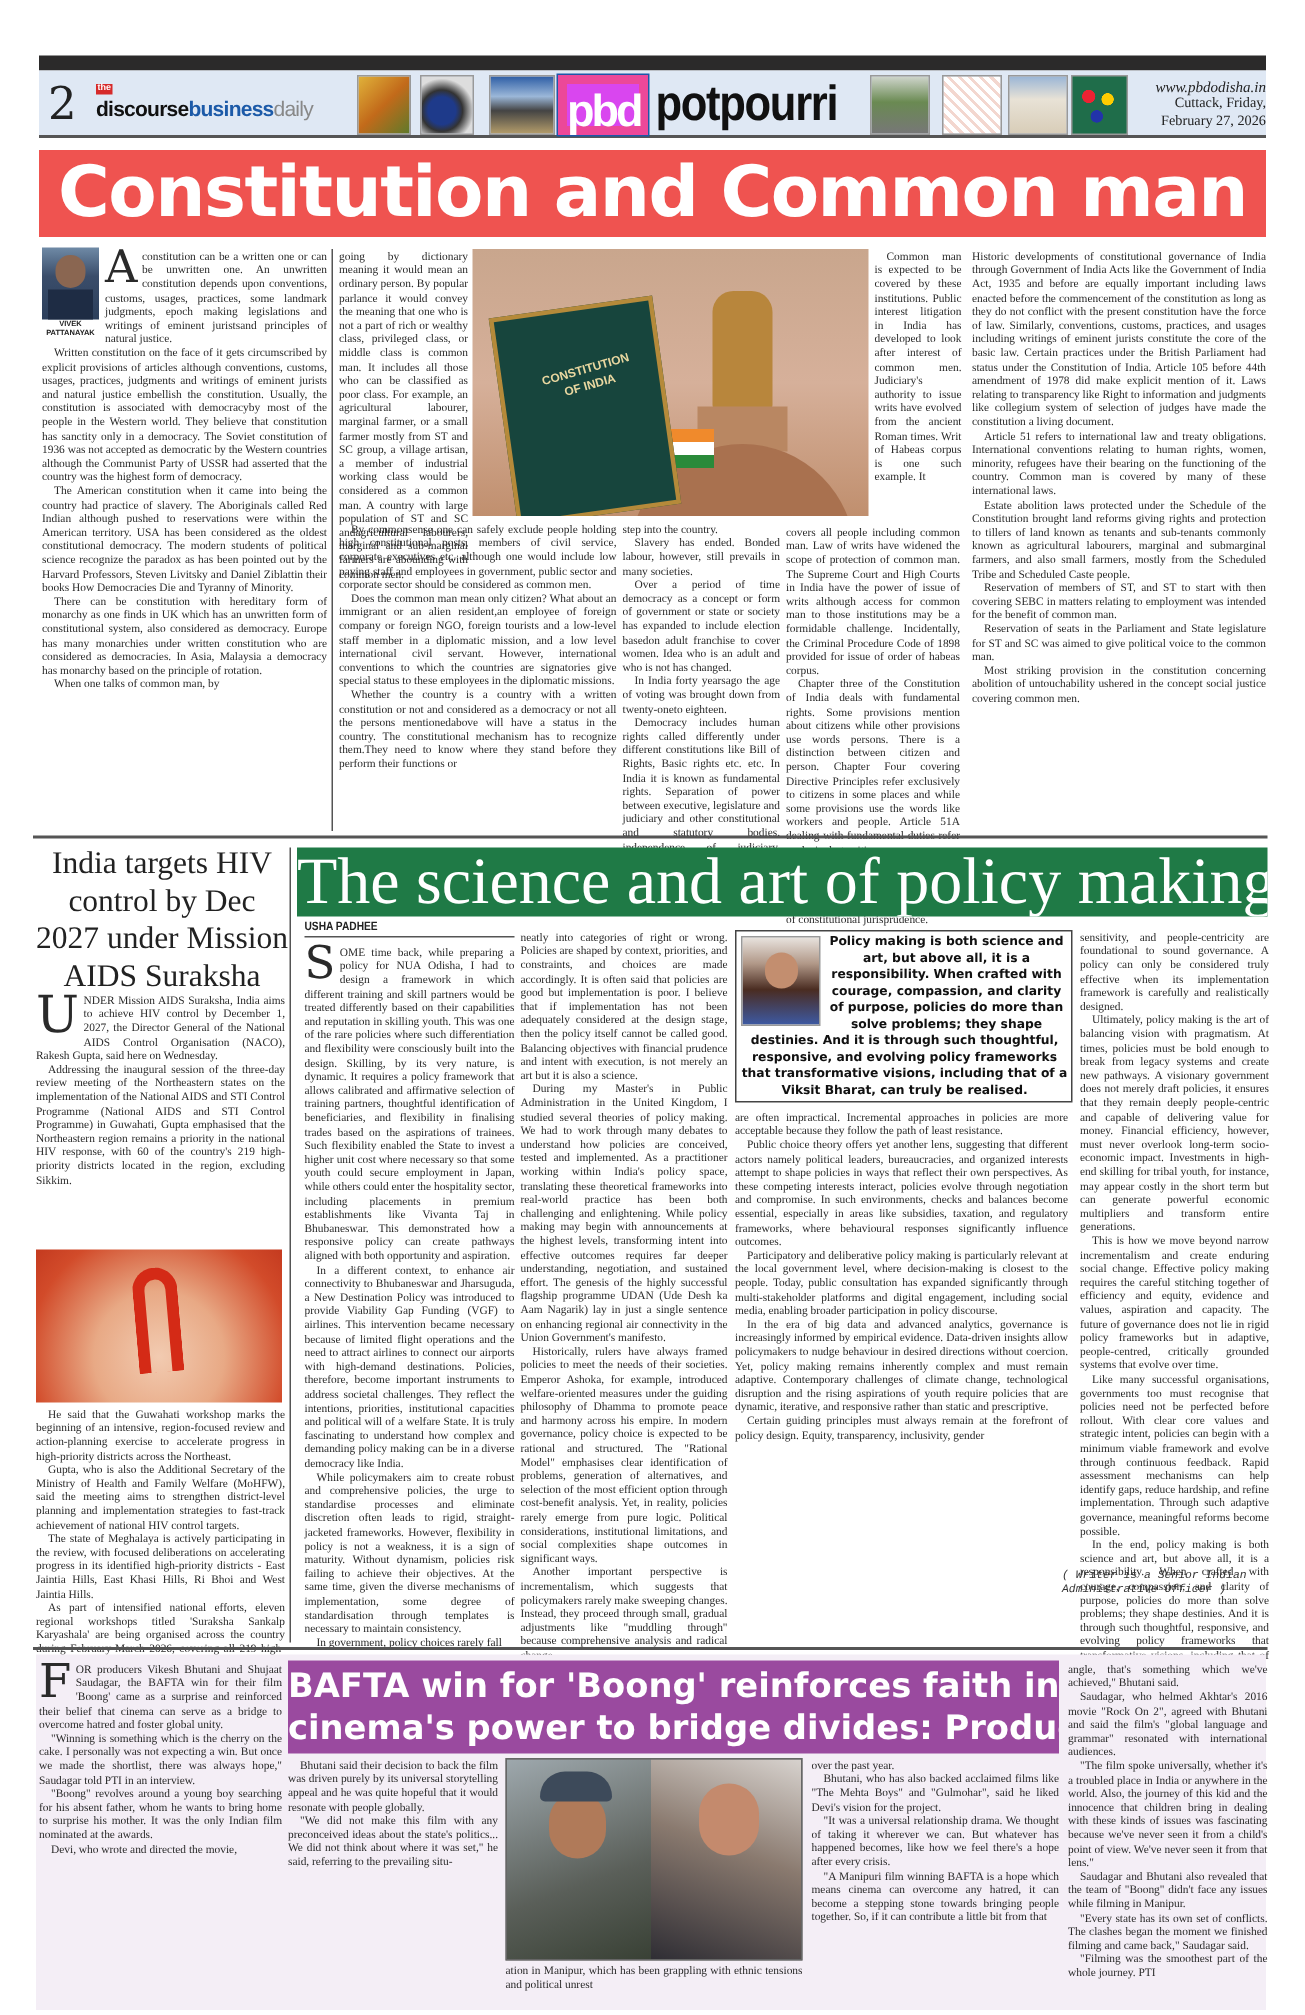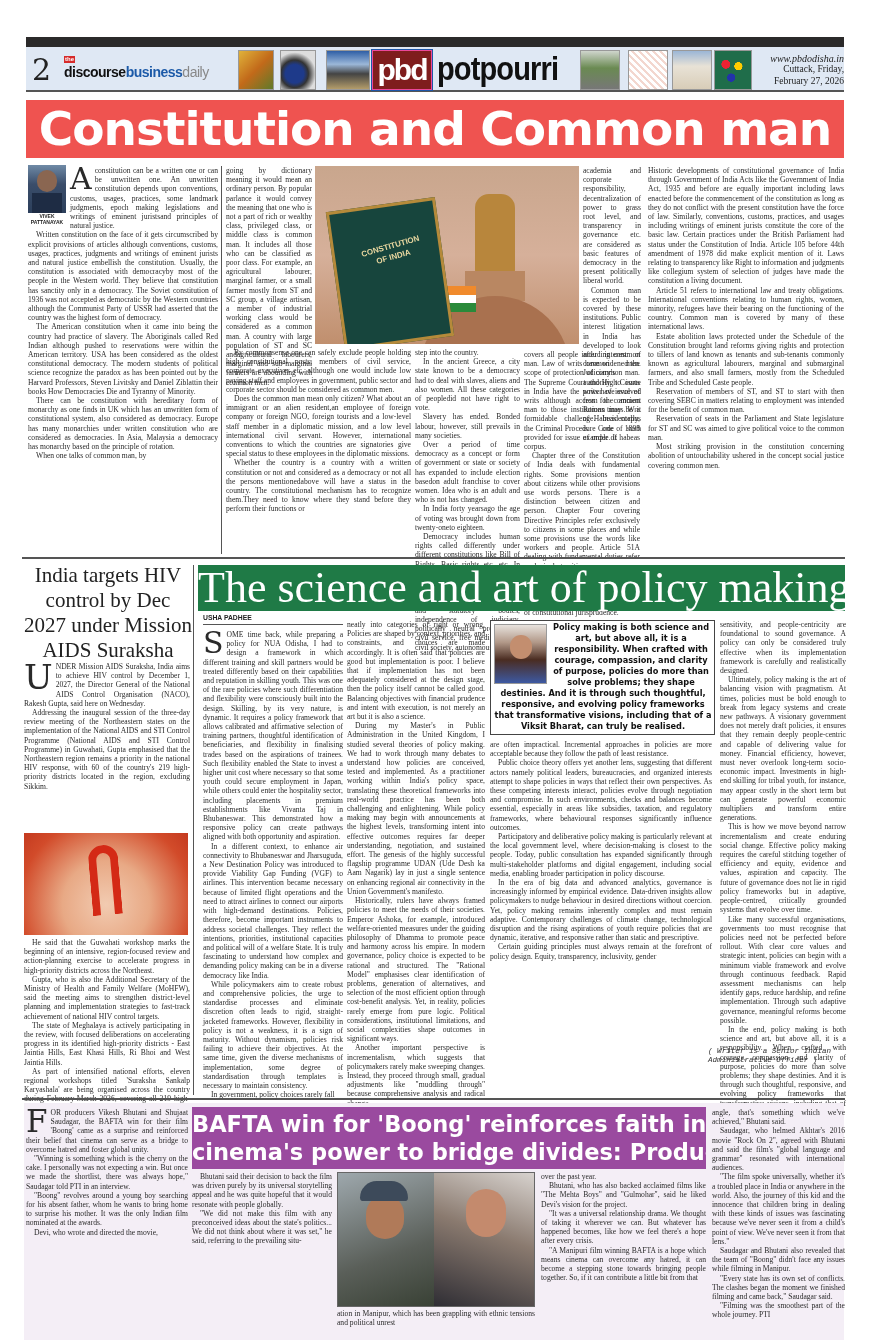--- a/index.html
+++ b/index.html
@@ -11,21 +11,21 @@
 .txt p.ni{text-indent:0}
 
 #bulbs{left:26px;top:37px;width:818px;height:10px;background:#2b2a2a;overflow:hidden}
 #mast{left:26px;top:47px;width:818px;height:45px;background:#dfe8f4;border-bottom:2px solid #555}
 #pg-num{left:32px;top:52px;font-family:"DejaVu Serif",serif;font-size:30px;color:#222;line-height:36px}
 #pub-the{left:64px;top:56px;background:#d62a2a;color:#fff;font-family:"Liberation Sans",sans-serif;font-weight:bold;font-size:6px;padding:0 1px;line-height:7px}
 #pub-name{left:64px;top:64px;font-family:"Liberation Sans",sans-serif;font-weight:bold;font-size:14px;letter-spacing:-.5px;line-height:16px;color:#111}
 #pub-name .b{color:#1c5aa8}
 #pub-name .d{color:#888;font-weight:normal}
 .thumb{top:50px;height:40px;width:36px;border:1px solid #999}
-#pbd{left:372px;top:50px;width:60px;height:40px;background:#7f1d1d;color:#fff;font-family:"Liberation Sans",sans-serif;font-weight:bold;font-size:30px;text-align:center;line-height:38px;letter-spacing:-2px;border:1px solid #ec4899;outline:1px solid #1d57a8}
+#pbd{left:372px;top:50px;width:60px;height:40px;background:#d946ef;color:#fff;font-family:"Liberation Sans",sans-serif;font-weight:bold;font-size:30px;text-align:center;line-height:38px;letter-spacing:-2px;border:6px solid #ec4899;outline:1px solid #1d57a8}
 #pot{left:437px;top:48px;font-family:"Liberation Sans",sans-serif;font-weight:bold;font-size:33px;line-height:42px;color:#111;letter-spacing:-1px;transform:scaleX(.88);transform-origin:left}
 #site{right:26px;top:53px;width:100px;text-align:right;font-family:"Liberation Serif",serif;font-style:italic;font-size:10px;line-height:12px}
 #place{right:26px;top:64px;width:110px;text-align:right;font-family:"Liberation Serif",serif;font-size:9.5px;line-height:11.5px}
 
 #h1{left:26px;top:100px;width:818px;height:58px;background:#ef5350;color:#fff;font-family:"DejaVu Sans",sans-serif;font-weight:bold;font-size:47px;line-height:58px;text-align:center;letter-spacing:-1px;white-space:nowrap;overflow:hidden}
 
 .vline{background:#555}
 .hline{background:#555}
 #author1{left:28px;top:165px;width:38px;height:48px;background:linear-gradient(180deg,#6f8aa6 0%,#3a4d6a 40%,#2c3f5b 100%)}
 #author1 .face{position:absolute;left:9px;top:5px;width:20px;height:22px;border-radius:10px;background:#8a6651}
@@ -112,28 +112,26 @@
   <div class="lion"></div>
     <div class="drum"></div>
     <div class="dome"></div>
     <div class="flag"></div>
   <div class="book">
       <div class="book-t">CONSTITUTION OF INDIA</div>
     </div>
 </div>
 <div class="abs txt" style="left:415px;top:348px;width:105px">
   <p class="ni">step into the country.</p>
-  <p>In the ancient Greece, a city state known to be a democracy had to deal with slaves, aliens and also women. All these categories of peopledid not have right to vote.</p>
   <p>Slavery has ended. Bonded labour, however, still prevails in many societies.</p>
   <p>Over a period of time democracy as a concept or form of government or state or society has expanded to include election basedon adult franchise to cover women. Idea who is an adult and who is not has changed.</p>
   <p>In India forty yearsago the age of voting was brought down from twenty-oneto eighteen.</p>
   <p>Democracy includes human rights called differently under different constitutions like Bill of Rights, Basic rights etc. etc. In India it is known as fundamental rights. Separation of power between executive, legislature and judiciary and other constitutional and statutory bodies, independence of judiciary, politically neutral professional civil service, free media, vibrant civil society, autonomous</p>
 </div>
 <div class="abs txt" style="left:583px;top:166px;width:58px">
-  <p class="ni">academia and corporate responsibility, decentralization of power to grass root level, and transparency in governance etc. are considered as basic features of democracy in the present politically liberal world.</p>
   <p>Common man is expected to be covered by these institutions. Public interest litigation in India has developed to look after interest of common men. Judiciary's authority to issue writs have evolved from the ancient Roman times. Writ of Habeas corpus is one such example. It</p>
 </div>
 <div class="abs txt" style="left:524px;top:350px;width:116px">
   <p class="ni">covers all people including common man. Law of writs have widened the scope of protection of common man. The Supreme Court and High Courts in India have the power of issue of writs although access for common man to those institutions may be a formidable challenge. Incidentally, the Criminal Procedure Code of 1898 provided for issue of order of habeas corpus.</p>
   <p>Chapter three of the Constitution of India deals with fundamental rights. Some provisions mention about citizens while other provisions use words persons. There is a distinction between citizen and person. Chapter Four covering Directive Principles refer exclusively to citizens in some places and while some provisions use the words like workers and people. Article 51A dealing with fundamental duties refer exclusively to citizens.</p>
   <p>Constitutionis not merely Preamble, Articles and Schedules. Landmark judicial pronouncements like basic structure theory are a part of constitutional jurisprudence.</p>
 </div>
 <div class="abs txt" style="left:648px;top:166px;width:196px">
   <p class="ni">Historic developments of constitutional governance of India through Government of India Acts like the Government of India Act, 1935 and before are equally important including laws enacted before the commencement of the constitution as long as they do not conflict with the present constitution have the force of law. Similarly, conventions, customs, practices, and usages including writings of eminent jurists constitute the core of the basic law. Certain practices under the British Parliament had status under the Constitution of India. Article 105 before 44th amendment of 1978 did make explicit mention of it. Laws relating to transparency like Right to information and judgments like collegium system of selection of judges have made the constitution a living document.</p>
   <p>Article 51 refers to international law and treaty obligations. International conventions relating to human rights, women, minority, refugees have their bearing on the functioning of the country. Common man is covered by many of these international laws.</p>

